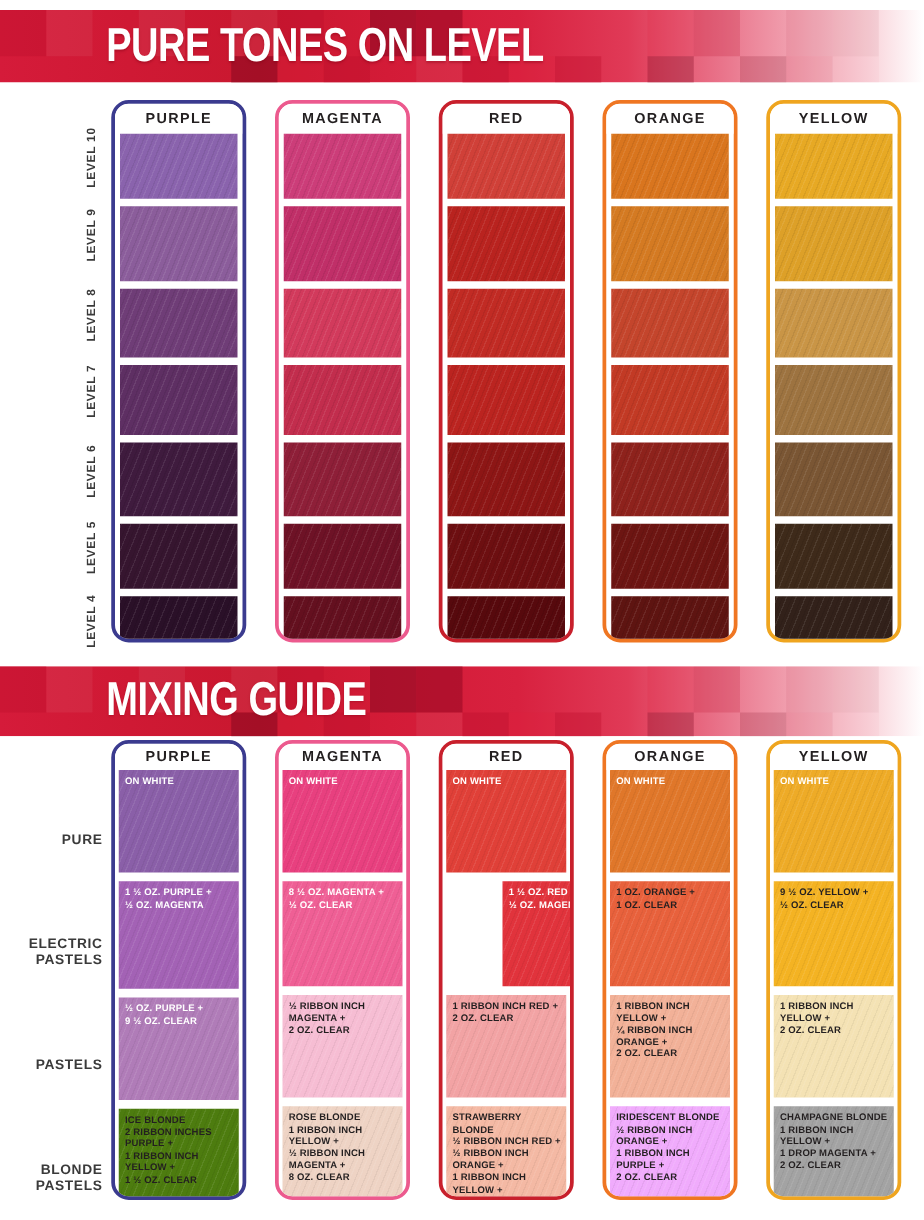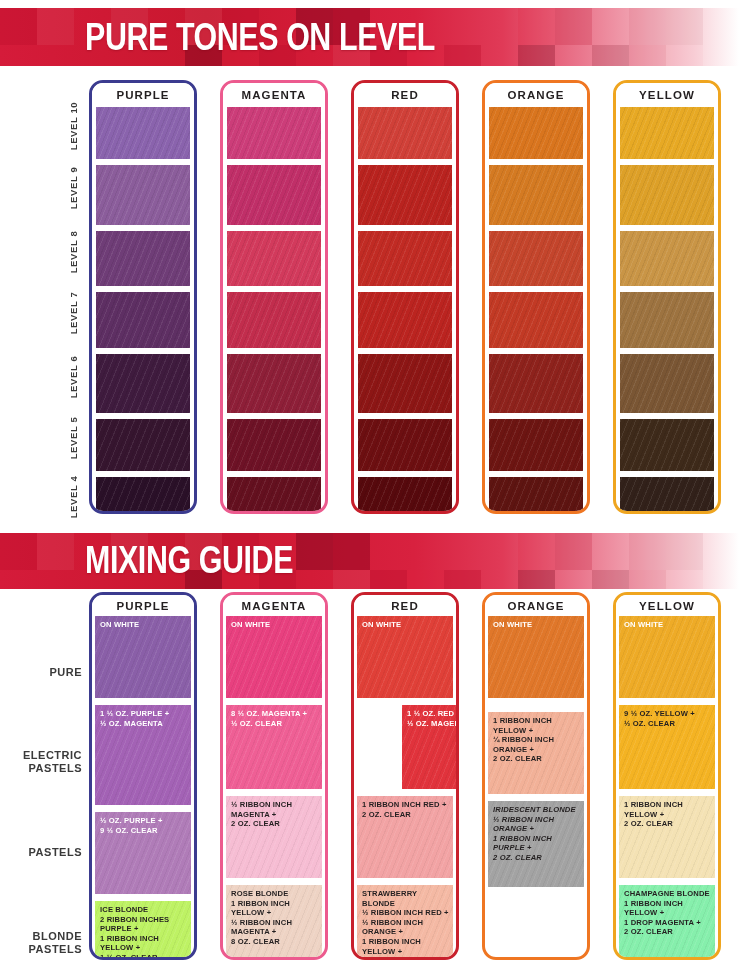--- a/index.html
+++ b/index.html
@@ -292,31 +292,31 @@
 PASTELS</div>
       </div>
     <div class="mix-cols">
         <div class="mix-col" style="left: 89px; border-color: rgb(59, 59, 143);">
           <div class="mix-head">PURPLE</div>
           <div class="mix-body">
             <div class="mix-cell" style="height: 82px; background: rgb(138, 95, 168);">
               <div class="mix-txt" style="color: rgb(255, 255, 255);">ON WHITE</div>
             </div>
             <div class="mix-gap"></div>
-            <div class="mix-cell" style="height: 100px; background: rgb(163, 98, 181);">
+            <div class="mix-cell" style="height: 86px; background: rgb(163, 98, 181);">
               <div class="mix-txt" style="color: rgb(255, 255, 255);">1 ½ OZ. PURPLE +
 ½ OZ. MAGENTA</div>
             </div>
             <div class="mix-gap"></div>
             <div class="mix-cell" style="height: 82px; background: rgb(176, 124, 184);">
               <div class="mix-txt" style="color: rgb(255, 255, 255);">½ OZ. PURPLE +
 9 ½ OZ. CLEAR</div>
             </div>
             <div class="mix-gap"></div>
-            <div class="mix-cell" style="height: 86px; background: #bef264; text-decoration: underline;">
+            <div class="mix-cell" style="height: 86px; background: #4d7c0f; text-decoration: underline;">
               <div class="mix-txt" style="color: rgb(35, 31, 32);">ICE BLONDE
 2 RIBBON INCHES PURPLE +
 1 RIBBON INCH YELLOW +
 1 ½ OZ. CLEAR</div>
             </div>
           </div>
         </div>
         <div class="mix-col" style="left: 220px; border-color: rgb(236, 90, 142);">
           <div class="mix-head">MAGENTA</div>
           <div class="mix-body">
@@ -368,28 +368,32 @@
             </div>
           </div>
         </div>
         <div class="mix-col" style="left: 482px; border-color: rgb(239, 118, 34);">
           <div class="mix-head">ORANGE</div>
           <div class="mix-body">
             <div class="mix-cell" style="height: 82px; background: rgb(224, 119, 42);">
               <div class="mix-txt" style="color: rgb(255, 255, 255);">ON WHITE</div>
             </div>
             <div class="mix-gap"></div>
+            <div class="mix-cell" style="height: 84px; background: rgb(232, 97, 60);">
+              <div class="mix-txt" style="color: rgb(35, 31, 32);">1 OZ. ORANGE +
+1 OZ. CLEAR</div>
+            </div>
             <div class="mix-gap"></div>
             <div class="mix-cell" style="height: 82px; background: rgb(242, 177, 152);">
               <div class="mix-txt" style="color: rgb(35, 31, 32);">1 RIBBON INCH YELLOW +
 ¼ RIBBON INCH ORANGE +
 2 OZ. CLEAR</div>
             </div>
             <div class="mix-gap"></div>
-            <div class="mix-cell" style="height: 86px; background: #a3a3a3; font-style: italic;">
+            <div class="mix-cell" style="height: 86px; background: #f0abfc;">
               <div class="mix-txt" style="color: rgb(35, 31, 32);">IRIDESCENT BLONDE
 ½ RIBBON INCH ORANGE +
 1 RIBBON INCH PURPLE +
 2 OZ. CLEAR</div>
             </div>
           </div>
         </div>
         <div class="mix-col" style="left: 613px; border-color: rgb(239, 165, 31);">
           <div class="mix-head">YELLOW</div>
           <div class="mix-body">
@@ -400,21 +404,21 @@
             <div class="mix-cell" style="height: 84px; background: rgb(244, 179, 35);">
               <div class="mix-txt" style="color: rgb(35, 31, 32);">9 ½ OZ. YELLOW +
 ½ OZ. CLEAR</div>
             </div>
             <div class="mix-gap"></div>
             <div class="mix-cell" style="height: 82px; background: rgb(244, 226, 180);">
               <div class="mix-txt" style="color: rgb(35, 31, 32);">1 RIBBON INCH YELLOW +
 2 OZ. CLEAR</div>
             </div>
             <div class="mix-gap"></div>
-            <div class="mix-cell" style="height: 86px; background: #86efac;">
+            <div class="mix-cell" style="height: 86px; background: #a3a3a3;">
               <div class="mix-txt" style="color: rgb(35, 31, 32);">CHAMPAGNE BLONDE
 1 RIBBON INCH YELLOW +
 1 DROP MAGENTA +
 2 OZ. CLEAR</div>
             </div>
           </div>
         </div>
       </div>
   </div>
 

